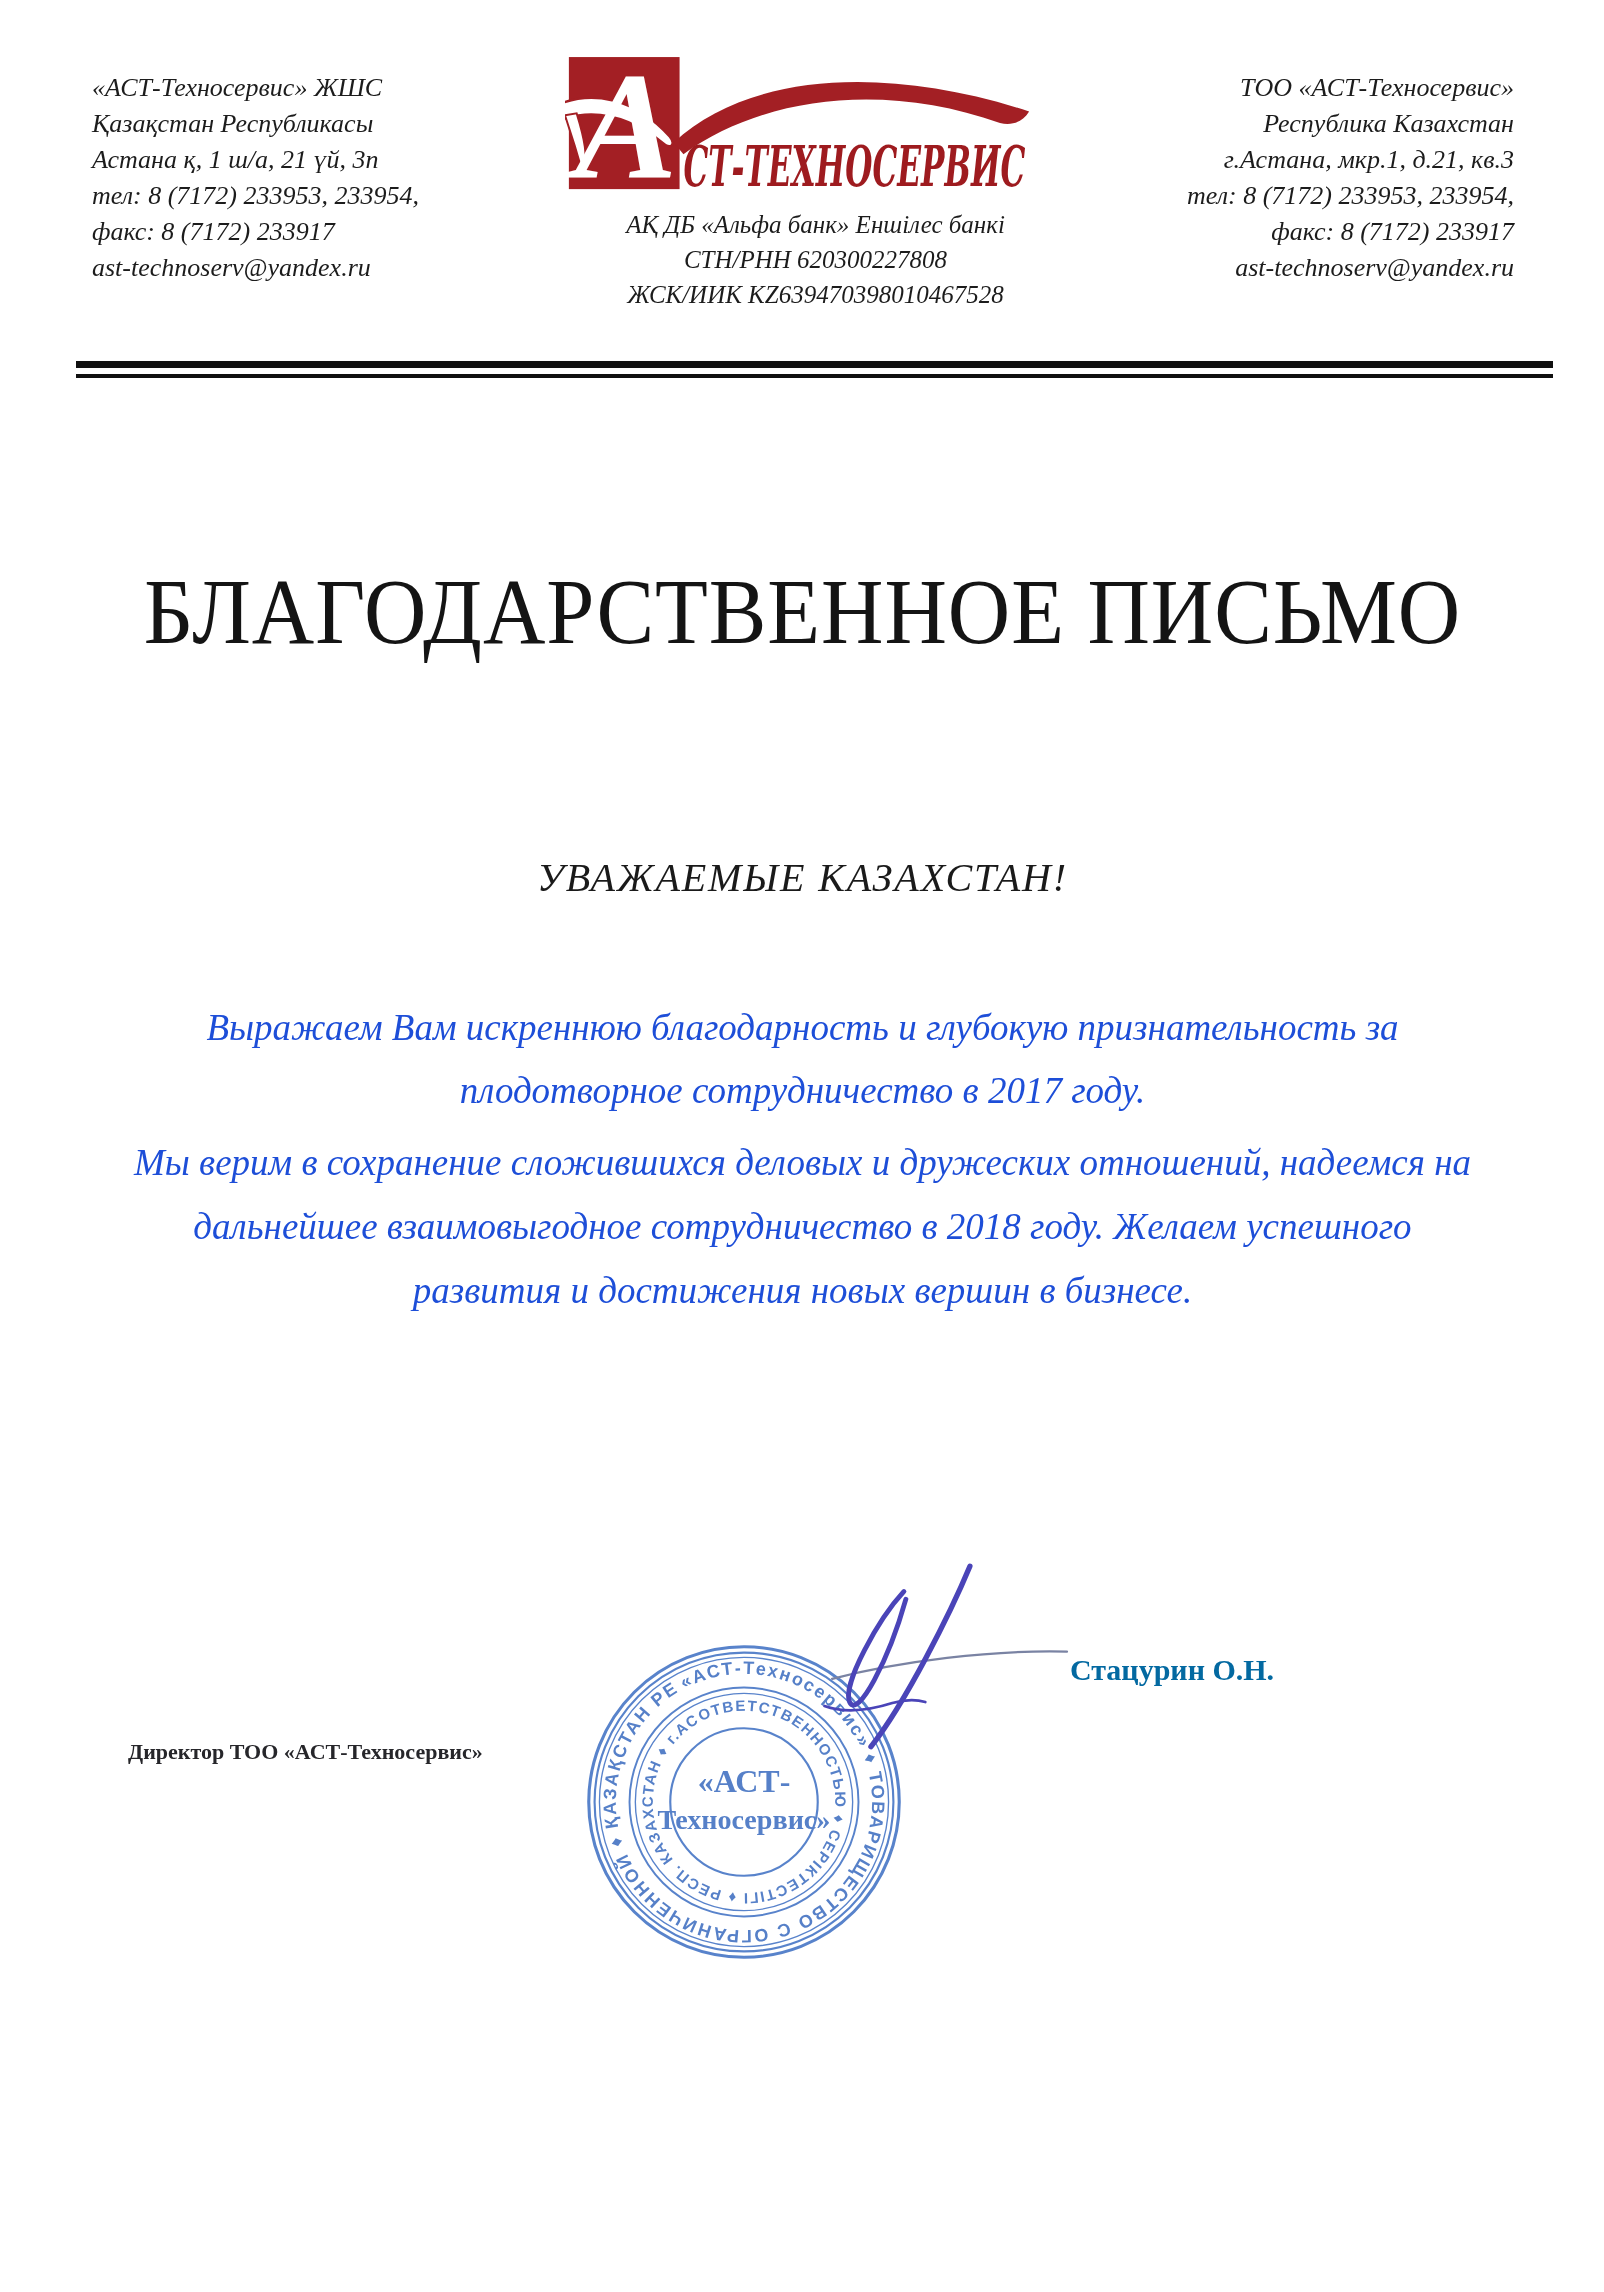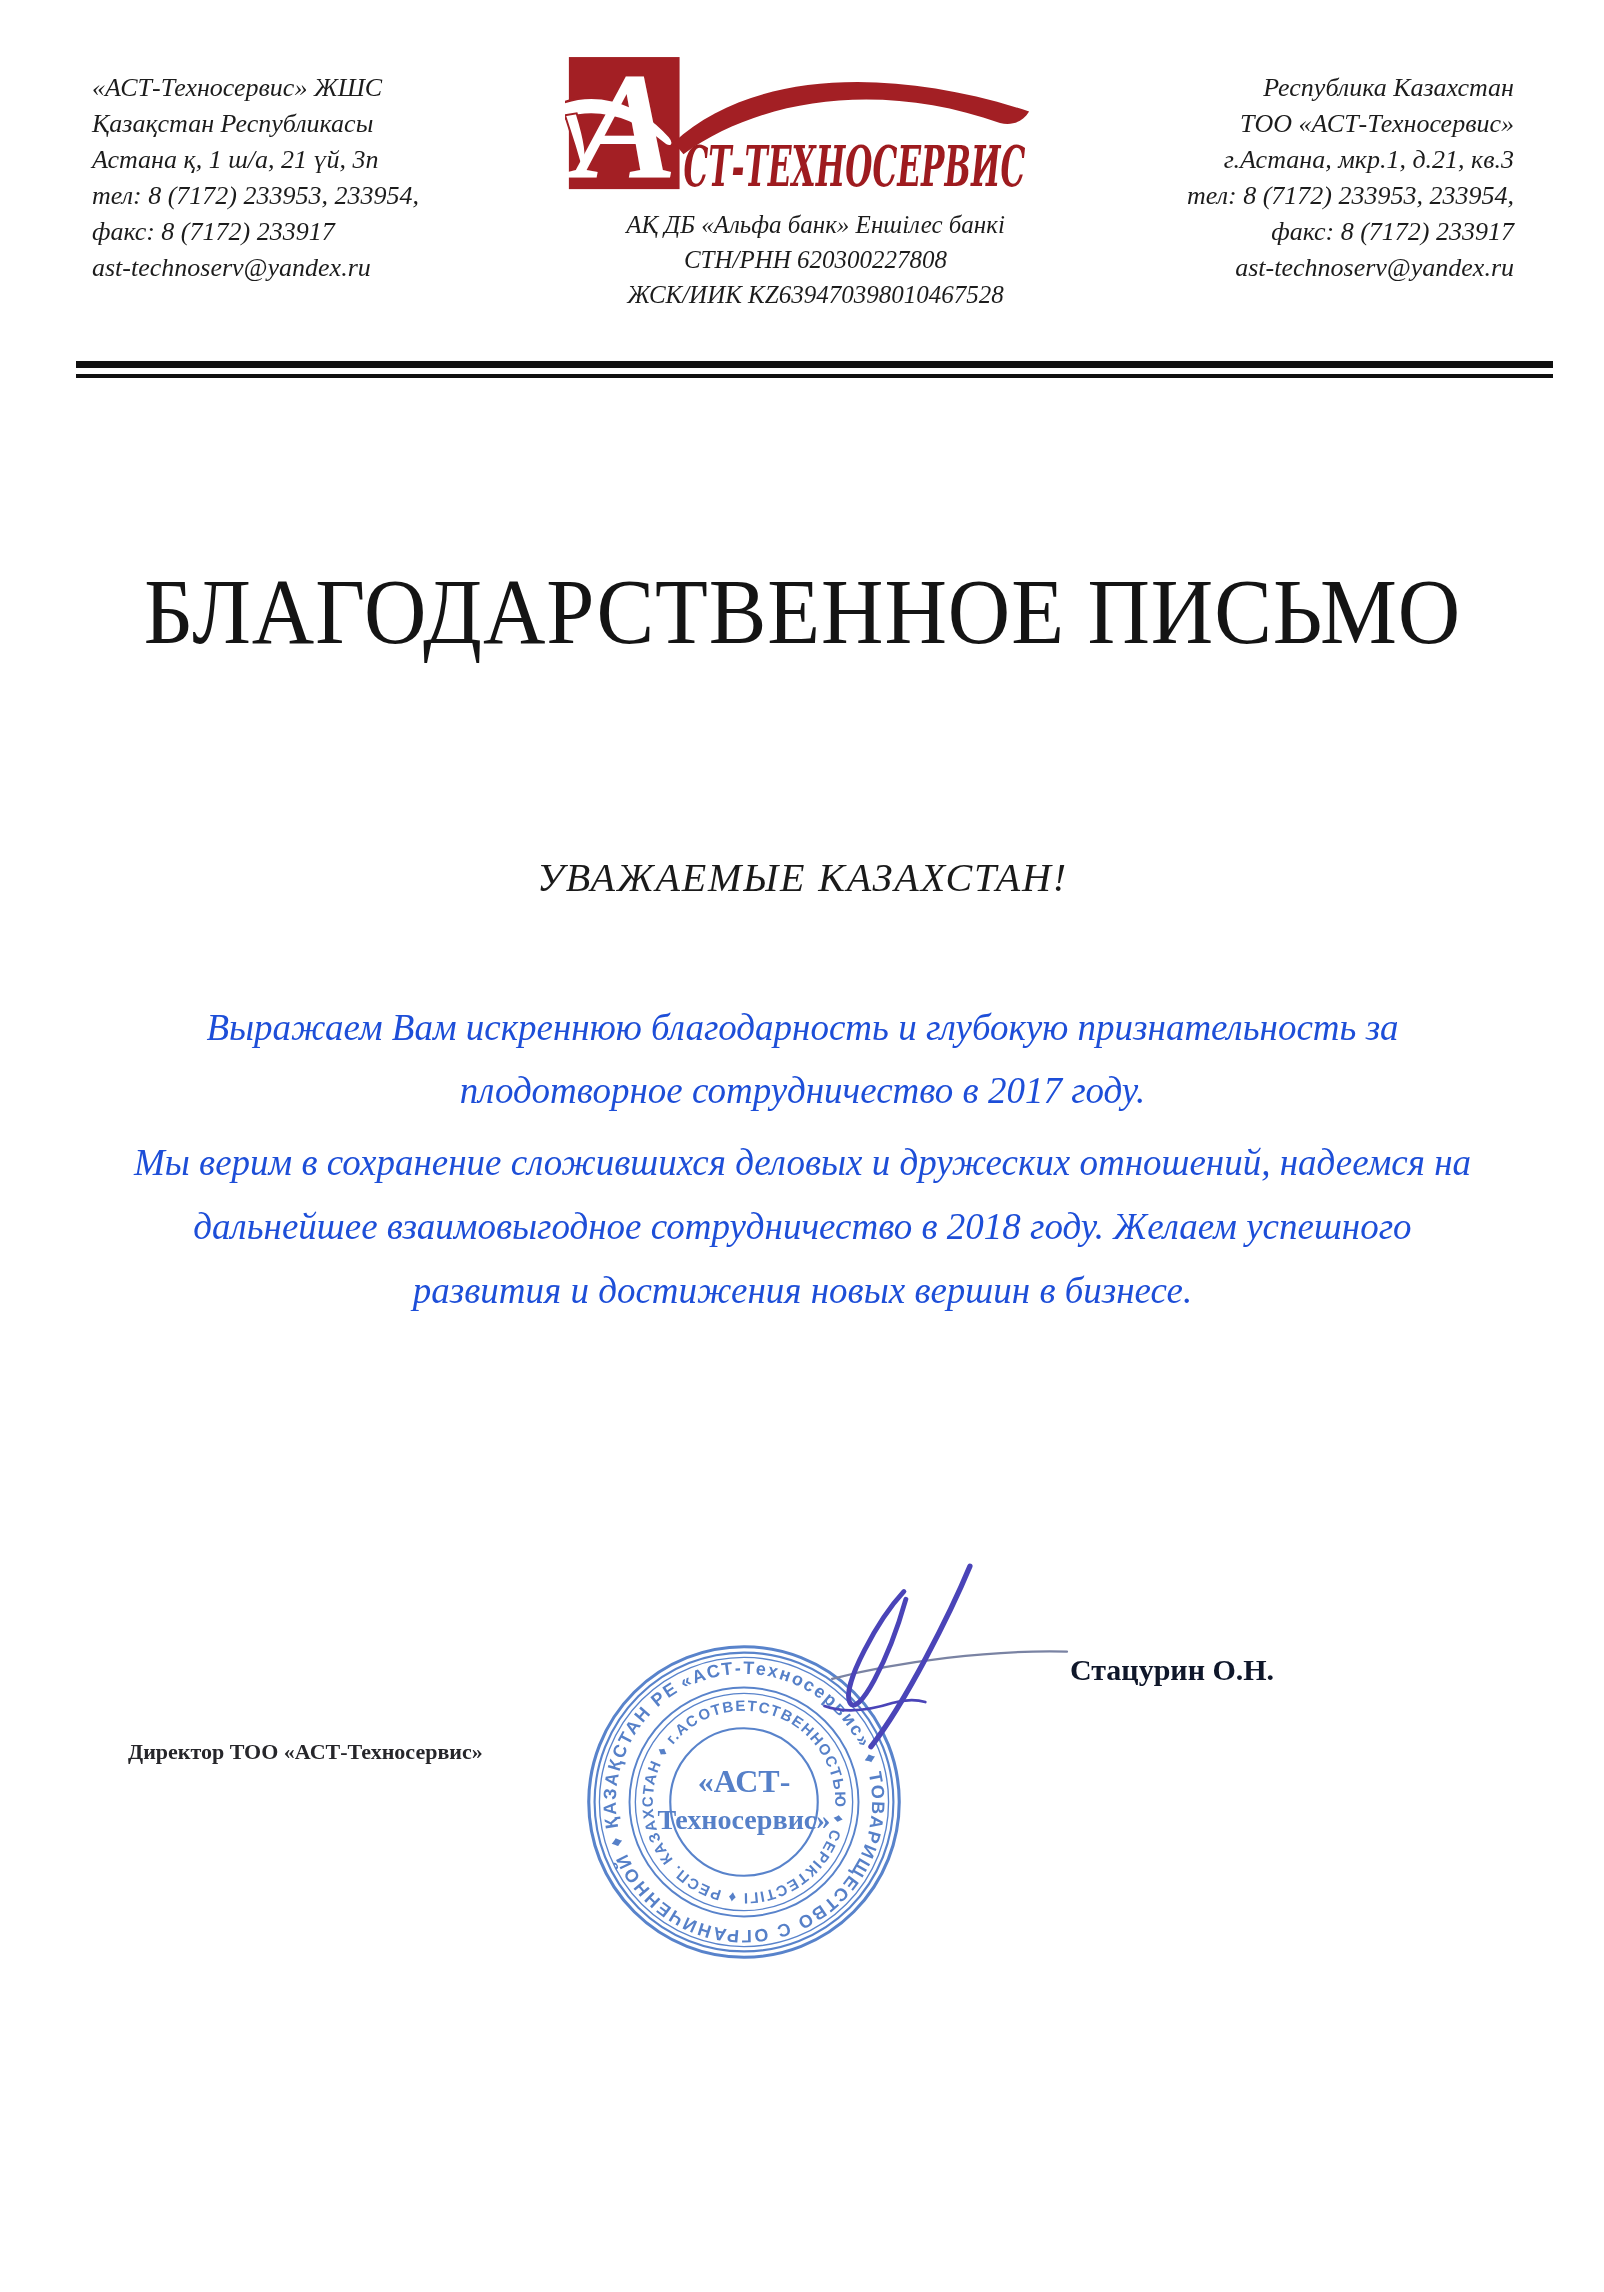--- a/index.html
+++ b/index.html
@@ -29,21 +29,21 @@
     position:absolute;top:854px;left:0;width:100%;text-align:center;
     font-style:italic;font-size:40px;letter-spacing:1.9px;color:#1a1a1a;
   }
   .para{position:absolute;left:102px;right:102px;text-align:center;
     font-style:italic;font-size:37px;color:#1d4ed8;}
   .para .line{display:block;}
   .p1{top:996px;line-height:63px;}
   .p2{top:1131px;line-height:64px;}
   
   .sig-label{position:absolute;left:128px;top:1739px;font-weight:bold;font-size:22px;color:#26262a;white-space:nowrap;}
-  .sig-name{position:absolute;left:1070px;top:1653px;font-weight:bold;font-size:30px;color:#0f172a;white-space:nowrap;}
+  .sig-name{position:absolute;left:1070px;top:1653px;font-weight:bold;font-size:30px;color:#0369a1;white-space:nowrap;}
   .stamp{position:absolute;left:581px;top:1639px;opacity:0.88;}
   .autograph{position:absolute;left:803px;top:1541px;}
 </style>
 </head>
 <body>
 
 <div class="page">
 
   <div class="hblock hleft">
     <span class="hline">«АСТ-Техносервис» ЖШС</span>
@@ -67,22 +67,22 @@
       <text x="63" y="128" text-anchor="middle" font-family="Liberation Serif, serif" font-weight="bold" font-size="158" fill="#ffffff">А</text>
 
       <text x="122" y="137" font-family="DejaVu Serif, serif" font-weight="bold" font-size="58" fill="#9e1b1f" textLength="352" lengthAdjust="spacingAndGlyphs">СТ-ТЕХНОСЕРВИС</text>
     </svg>
     <span class="hline">АҚ ДБ «Альфа банк» Еншілес банкі</span>
     <span class="hline">СТН/РНН 620300227808</span>
     <span class="hline">ЖСК/ИИК KZ639470398010467528</span>
   </div>
 
   <div class="hblock hright">
+    <span class="hline">ТОО «АСТ-Техносервис»</span>
     <span class="hline">Республика Казахстан</span>
-    <span class="hline">ТОО «АСТ-Техносервис»</span>
     <span class="hline">г.Астана, мкр.1, д.21, кв.3</span>
     <span class="hline">тел: 8 (7172) 233953, 233954,</span>
     <span class="hline">факс: 8 (7172) 233917</span>
     <span class="hline">ast-technoserv@yandex.ru</span>
   </div>
 
   <div class="rule">
     <div class="bar1"></div>
     <div class="bar2"></div>
   </div>

